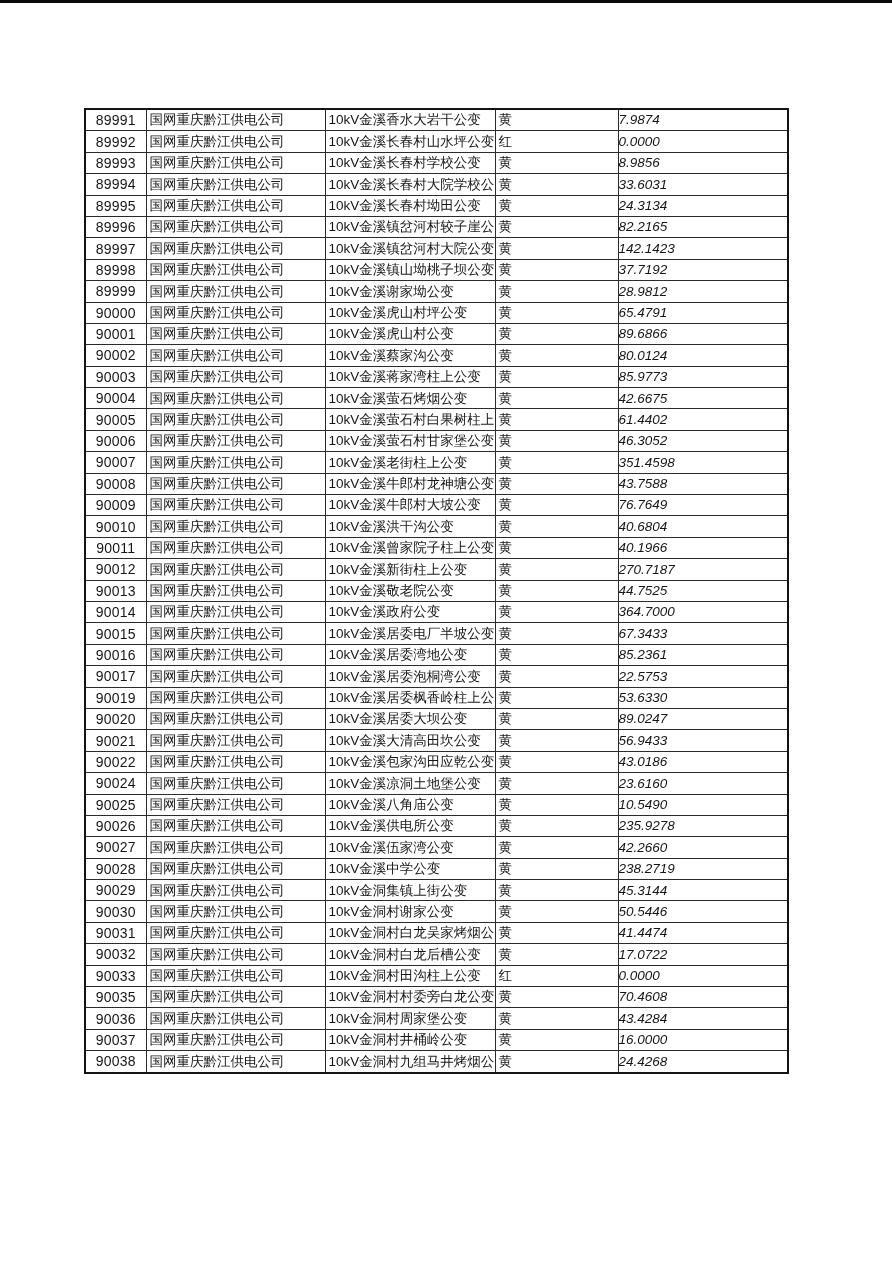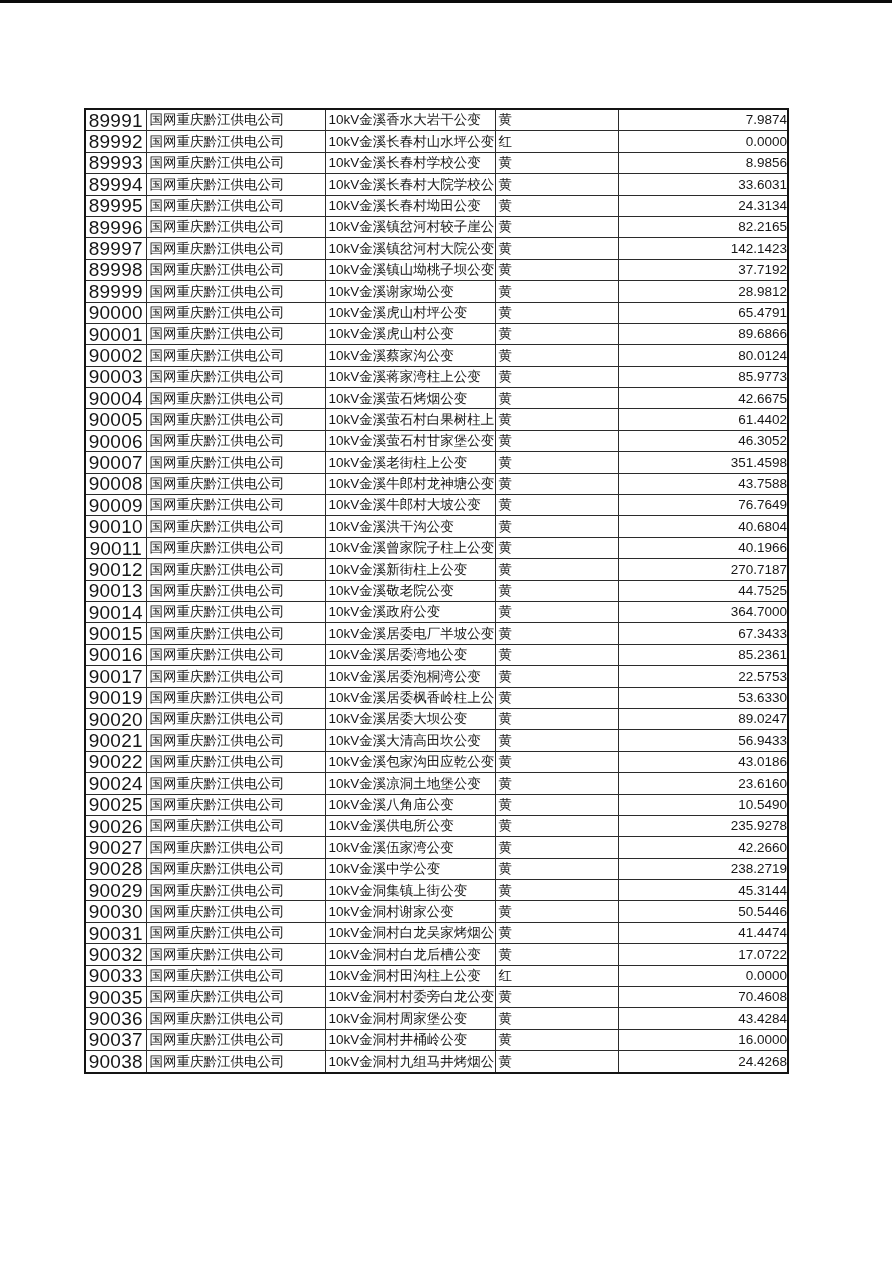--- a/index.html
+++ b/index.html
@@ -25,25 +25,25 @@
     border:1px solid #2b2b2b;
     height:20.4px;
     padding:0 1px 0 3px;
     font-size:13.5px;
     line-height:1;
     color:#161616;
     white-space:nowrap;
     overflow:hidden;
     vertical-align:middle;
   }
-  .data-table td.c-id{text-align:center;font-size:19px;letter-spacing:0.2px;padding:0;}
+  .data-table td.c-id{text-align:center;font-size:14px;letter-spacing:0.2px;padding:0;}
   .data-table td.c-company{}
   .data-table td.c-name{}
   .data-table td.c-status{}
-  .data-table td.c-value{text-align:right;font-size:13.5px;padding:0;}
+  .data-table td.c-value{text-align:left;font-size:13.5px;padding:0;font-style:italic;}
   col.w-id{width:61px;}
   col.w-company{width:179px;}
   col.w-name{width:170px;}
   col.w-status{width:123px;}
   col.w-value{width:170px;}
 </style>
 </head>
 <body>
 
 <div class="top-edge-line"></div>

